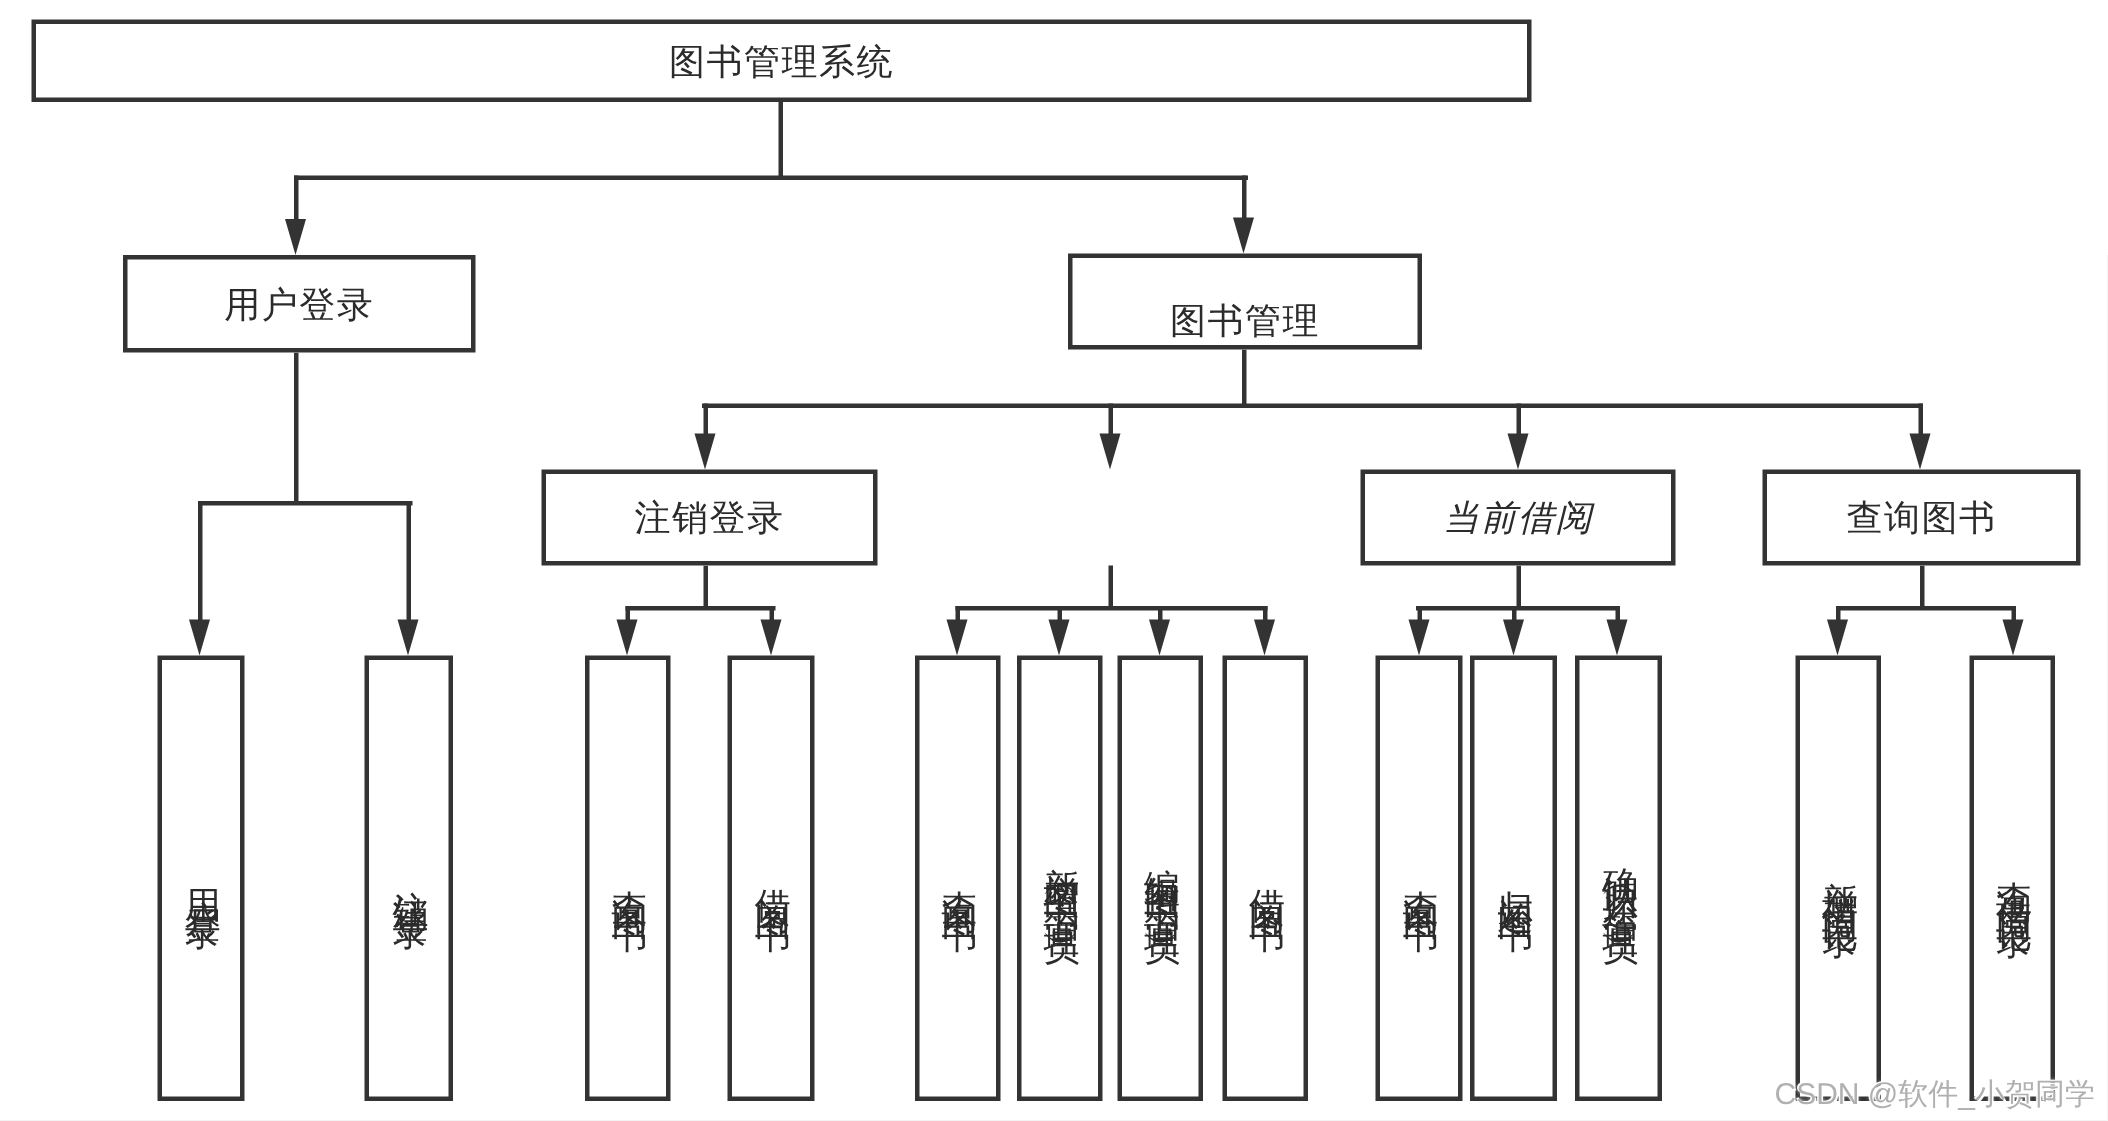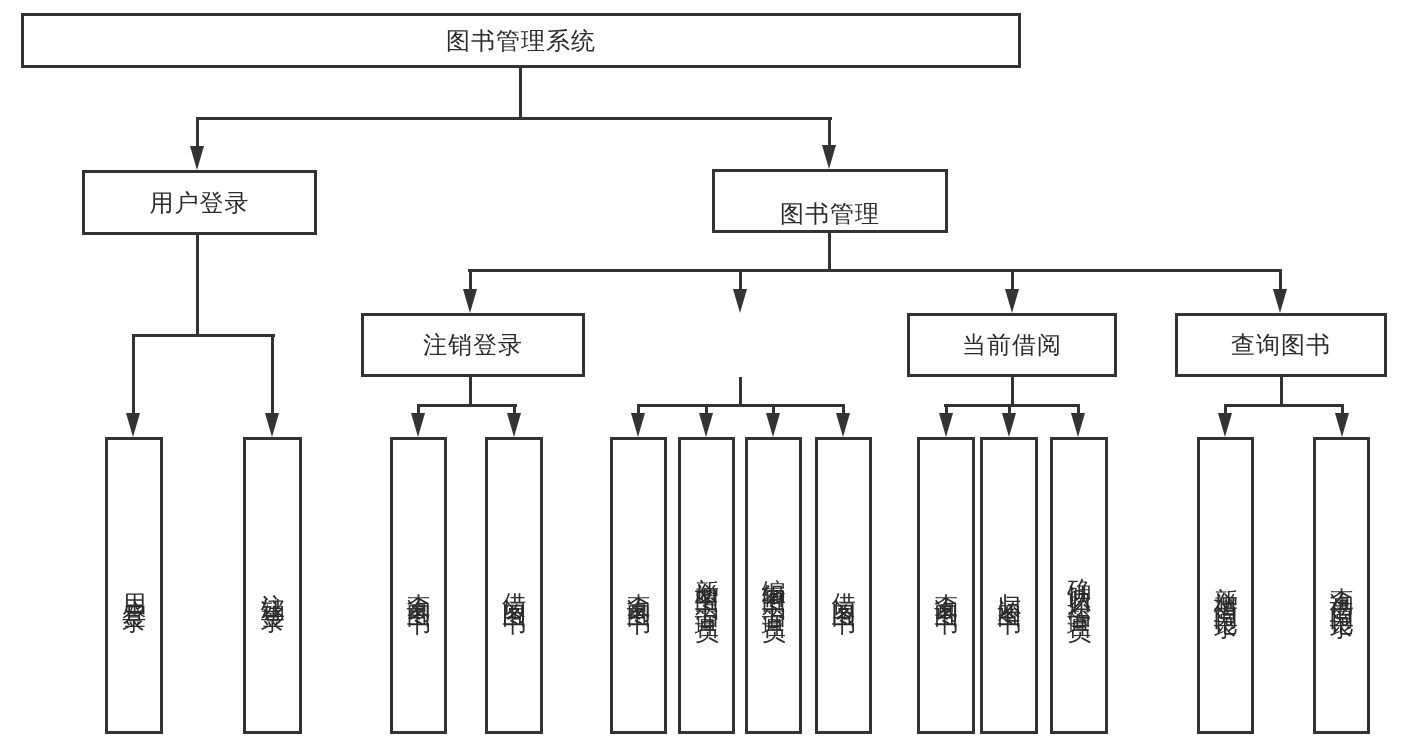--- a/index.html
+++ b/index.html
@@ -76,21 +76,21 @@
   <div class="vline" style="left:739px;top:269px;height:23px;"></div>
   <div class="arrow" style="left:733px;top:289px;"></div>
   <div class="vline" style="left:1011px;top:269px;height:23px;"></div>
   <div class="arrow" style="left:1005px;top:289px;"></div>
   <div class="vline" style="left:1279px;top:269px;height:23px;"></div>
   <div class="arrow" style="left:1273px;top:289px;"></div>
 
   <div class="box h" style="left:361px;top:313px;width:224px;height:64px;">
     <span>注销登录</span>
   </div>
-  <div class="box h" style="left:907px;top:313px;width:210px;height:64px;">
+  <div class="box h" style="left:907px;top:313px;width:210px;height:64px;font-style:italic;">
     <span>当前借阅</span>
   </div>
   <div class="box h" style="left:1175px;top:313px;width:212px;height:64px;">
     <span>查询图书</span>
   </div>
 
   <div class="vline" style="left:469px;top:377px;height:29px;"></div>
   <div class="hline" style="left:417px;top:404px;width:100px;"></div>
   <div class="vline" style="left:739px;top:377px;height:29px;"></div>
   <div class="hline" style="left:637px;top:404px;width:208px;"></div>
@@ -162,14 +162,15 @@
     <span>确认归还（管理员）</span>
   </div>
 
   <div class="box v" style="left:1197px;top:437px;width:57px;height:297px;">
     <span>新增借阅记录</span>
   </div>
   <div class="box v" style="left:1313px;top:437px;width:57px;height:297px;">
     <span>查询借阅记录</span>
   </div>
 
+  <div class="watermark">CSDN @软件_小贺同学</div>
 
 </div>
 
 </body></html>

